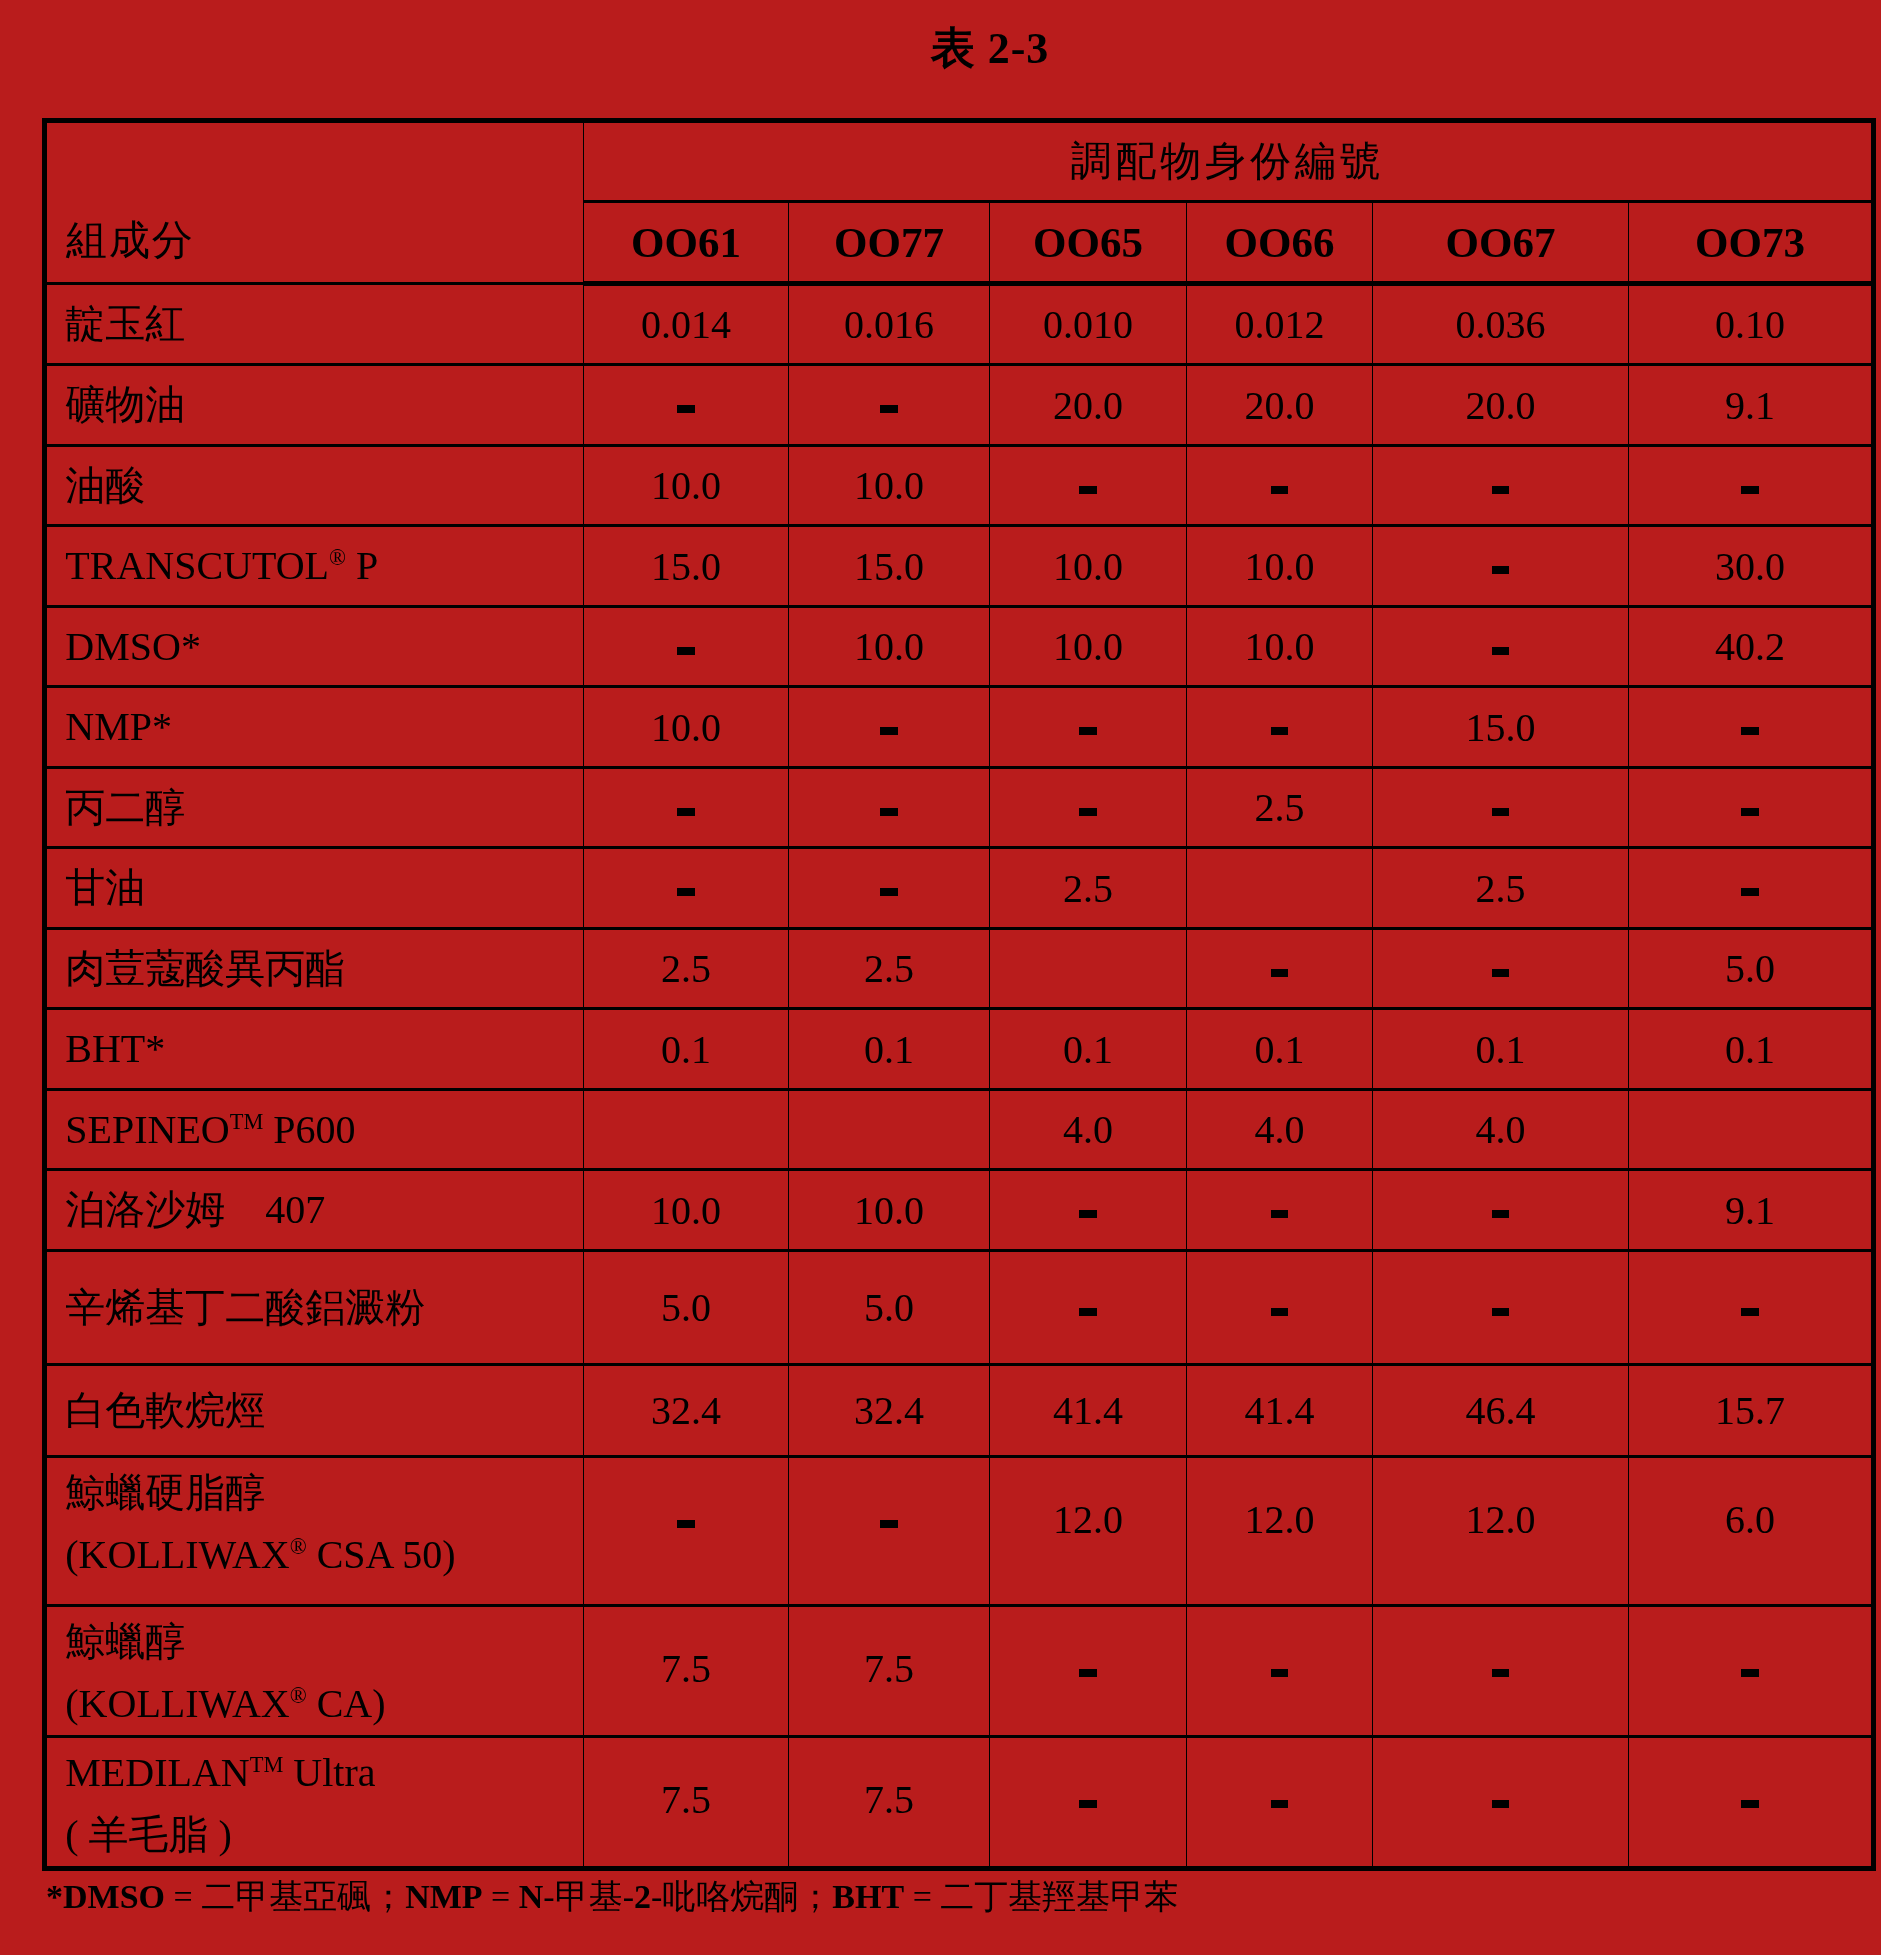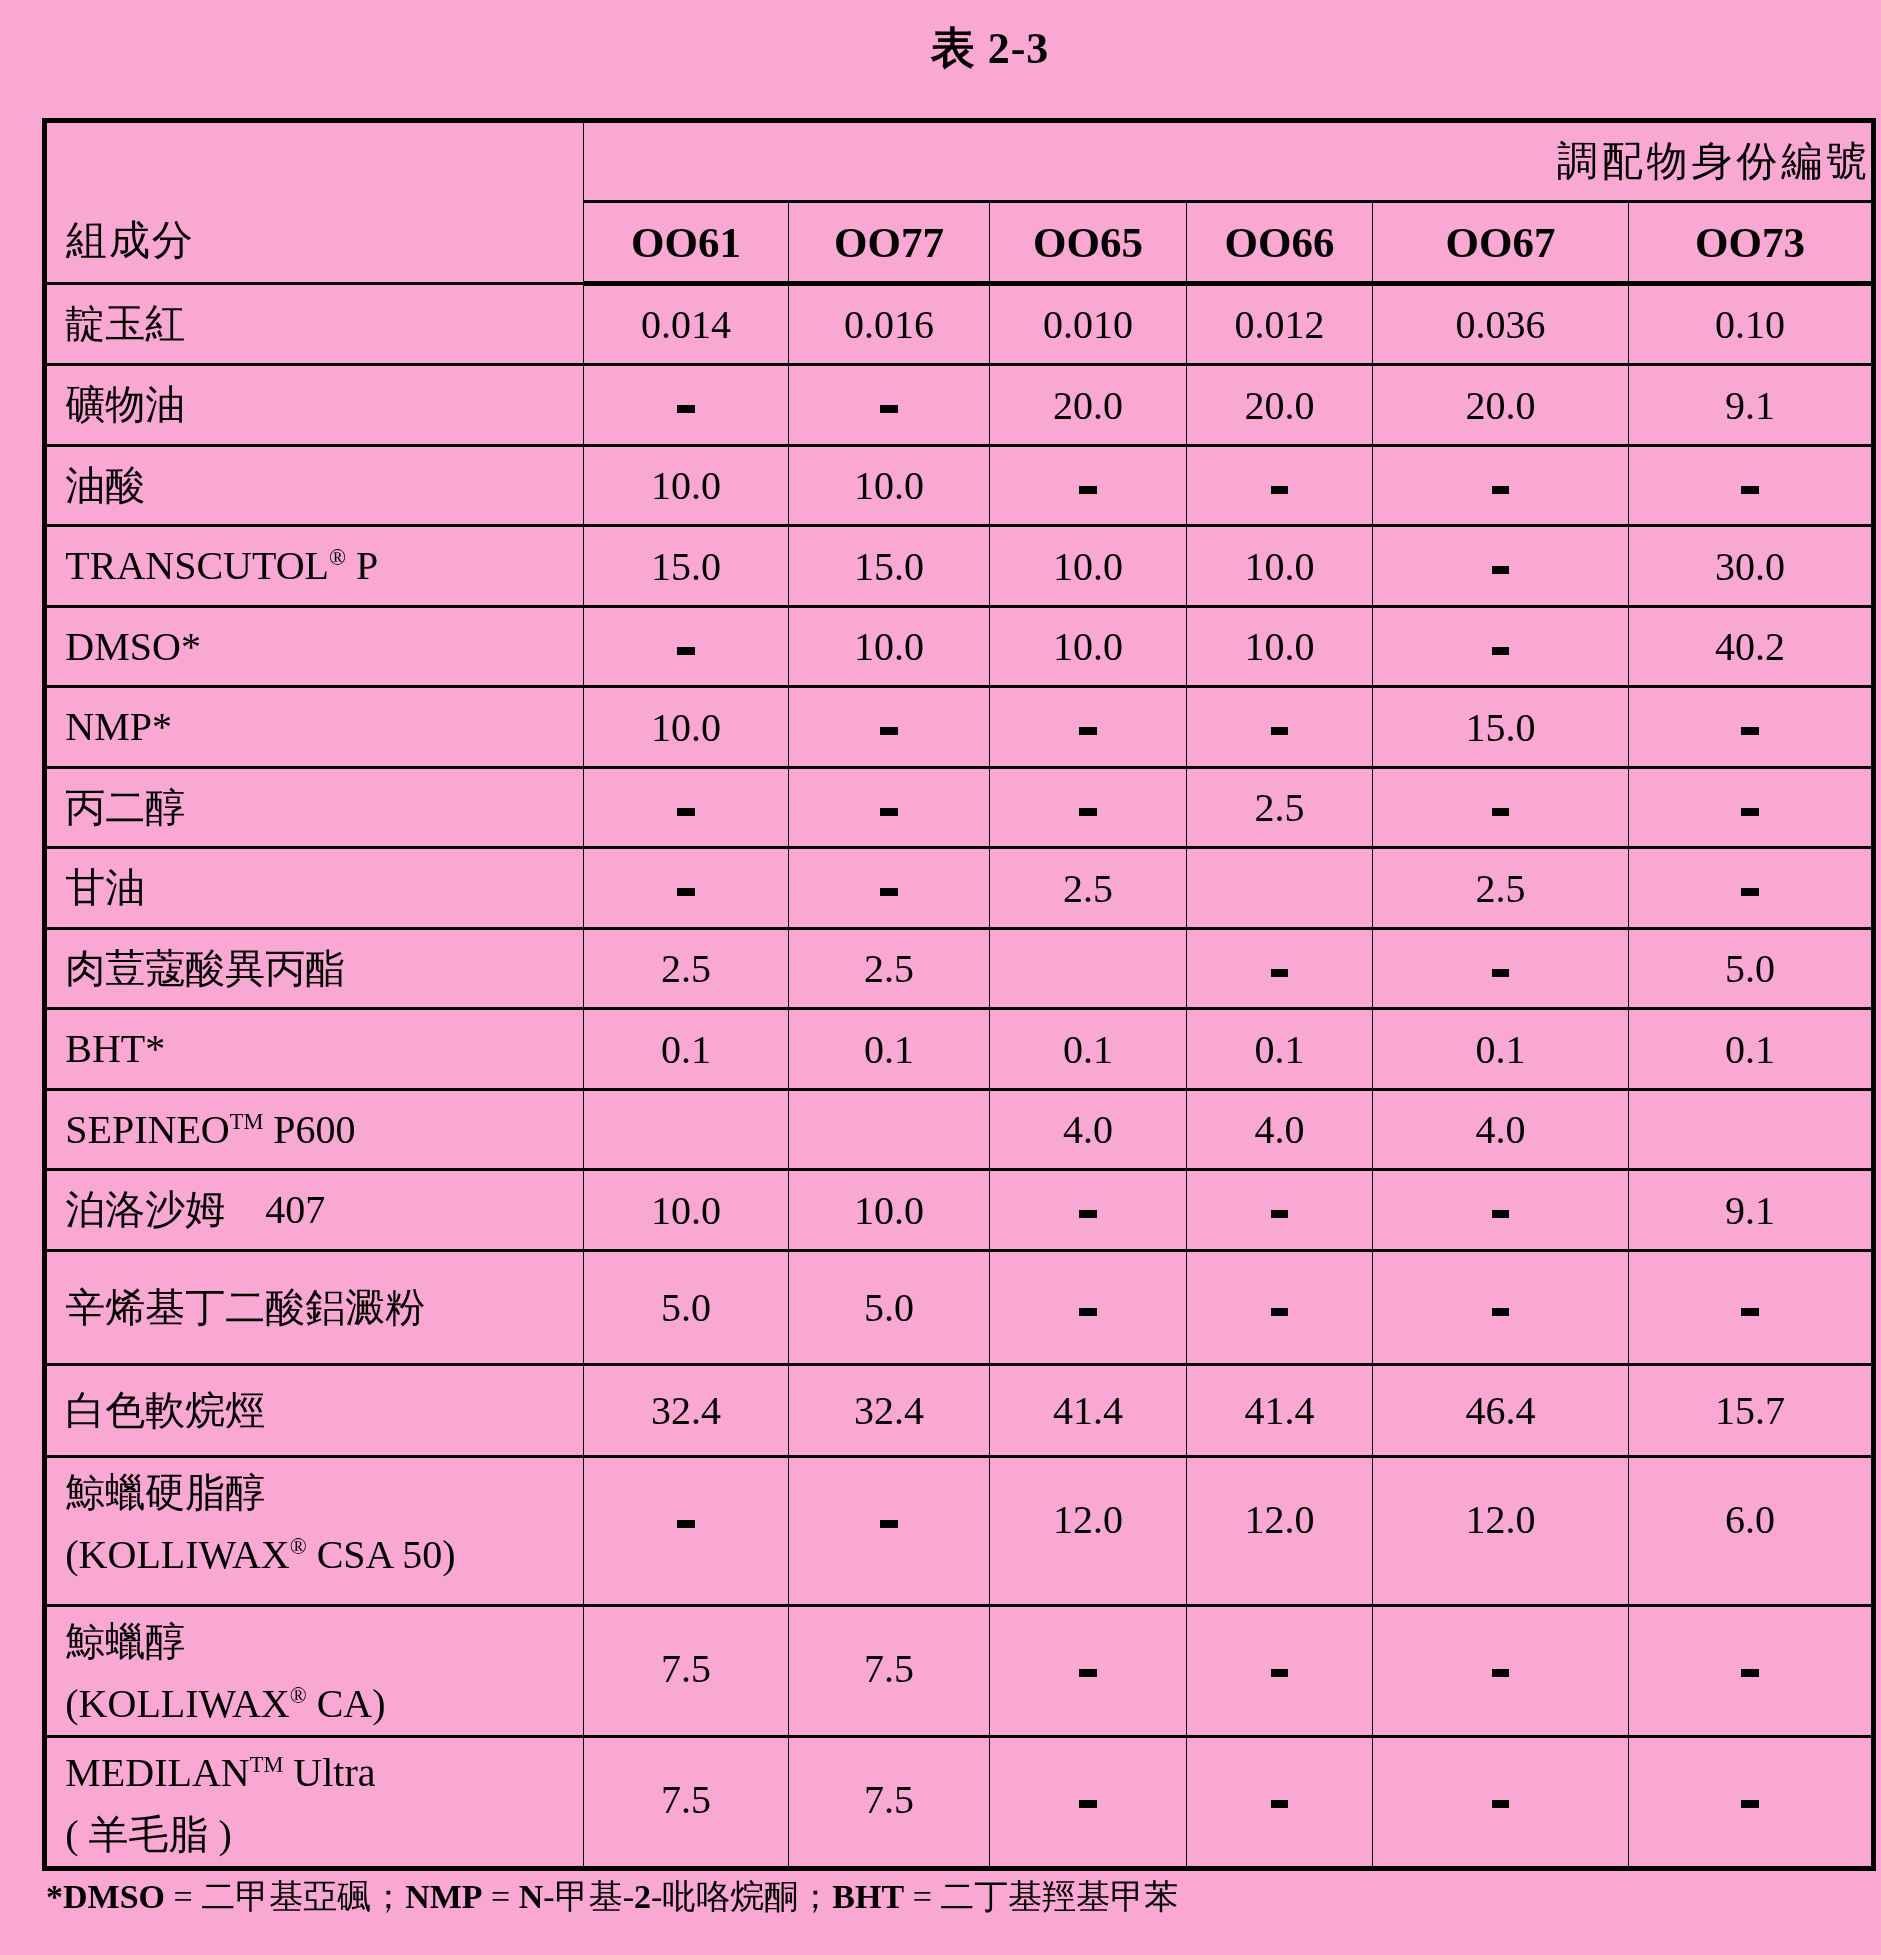--- a/index.html
+++ b/index.html
@@ -1,36 +1,36 @@
 <!DOCTYPE html>
 <html style="font-size:7.7px"><head>
 <meta charset="utf-8">
 <style>
   html,body{margin:0;padding:0;background:#e8e8e8;}
   .page{
-    position:relative;width:1882px;height:1955px;background:#f9a8d4;color:#000;
+    position:relative;width:1882px;height:1955px;background:#b91c1c;color:#000;
     font-family:"Liberation Serif","DejaVu Serif",serif;overflow:hidden;
   }
   .title{
     position:absolute;top:19px;left:0;width:1980px;text-align:center;
     font-size:44px;font-weight:700;letter-spacing:1px;
   }
   table.tbl{
     position:absolute;top:118px;left:42px;width:1829px;
     border-collapse:collapse;table-layout:fixed;
     border:5.3px solid #000;
   }
   td{
     border:1.9px solid #000;border-top-width:3.9px;border-bottom-width:3.9px;
     padding:0;overflow:hidden;vertical-align:middle;
   }
   tr.hr1{height:81px}
   tr.hr2{height:82px}
   tr.hr2 td{border-bottom-width:5.3px}
-  .ghdr{text-align:right;font-size:41px;letter-spacing:3.9px;border-bottom-width:2.9px}
+  .ghdr{text-align:center;font-size:41px;letter-spacing:3.9px;border-bottom-width:2.9px}
   .chdr{text-align:center;font-size:43px;font-weight:700}
   .corner{vertical-align:bottom;text-align:left;padding:0 0 14.5px 19px;font-size:41px;letter-spacing:1.9px}
   .lbl{text-align:left;padding-left:18.3px;font-size:40px;line-height:1.55}
   .val{text-align:center;font-size:40px}
   tr.top td{vertical-align:top}
   tr.top .val{padding-top:38px}
   tr.top .lbl{padding-top:4px}
   .dash{display:inline-block;width:17.3px;height:7.7px;background:#000;vertical-align:middle}
   sup{font-size:56%;vertical-align:super}
   .footnote{position:absolute;left:46px;top:1874px;font-size:34px;white-space:nowrap}

